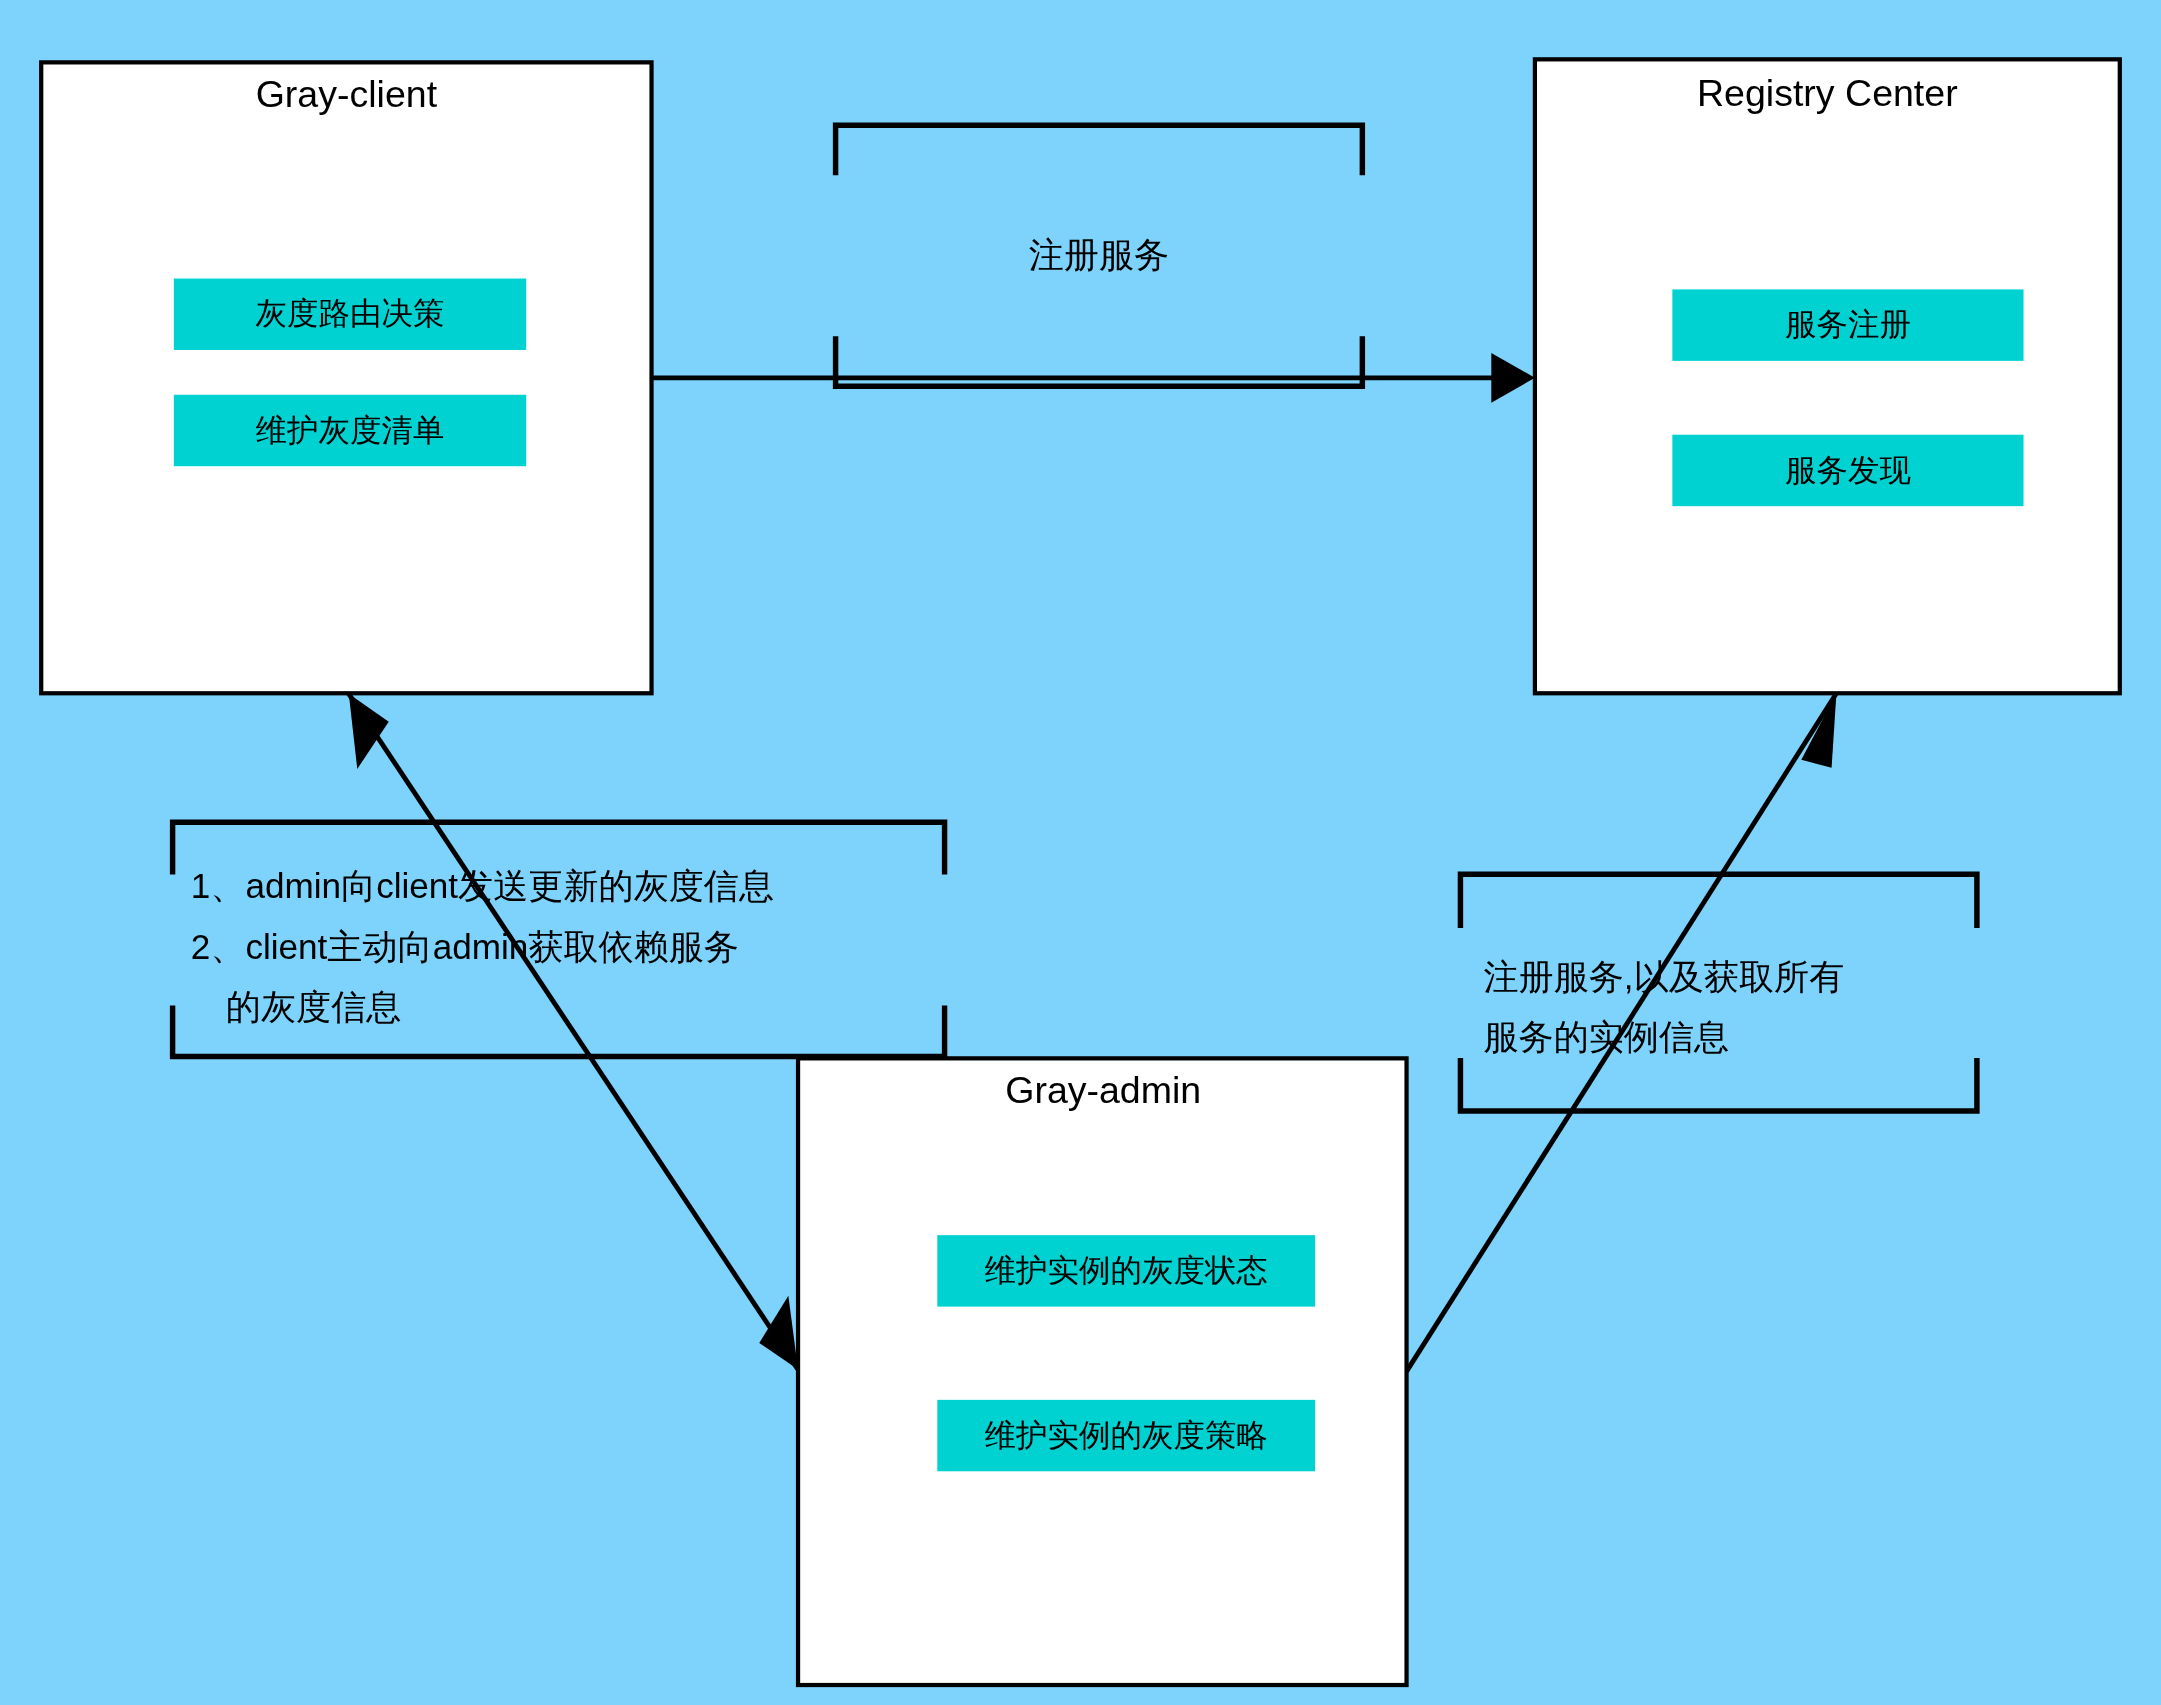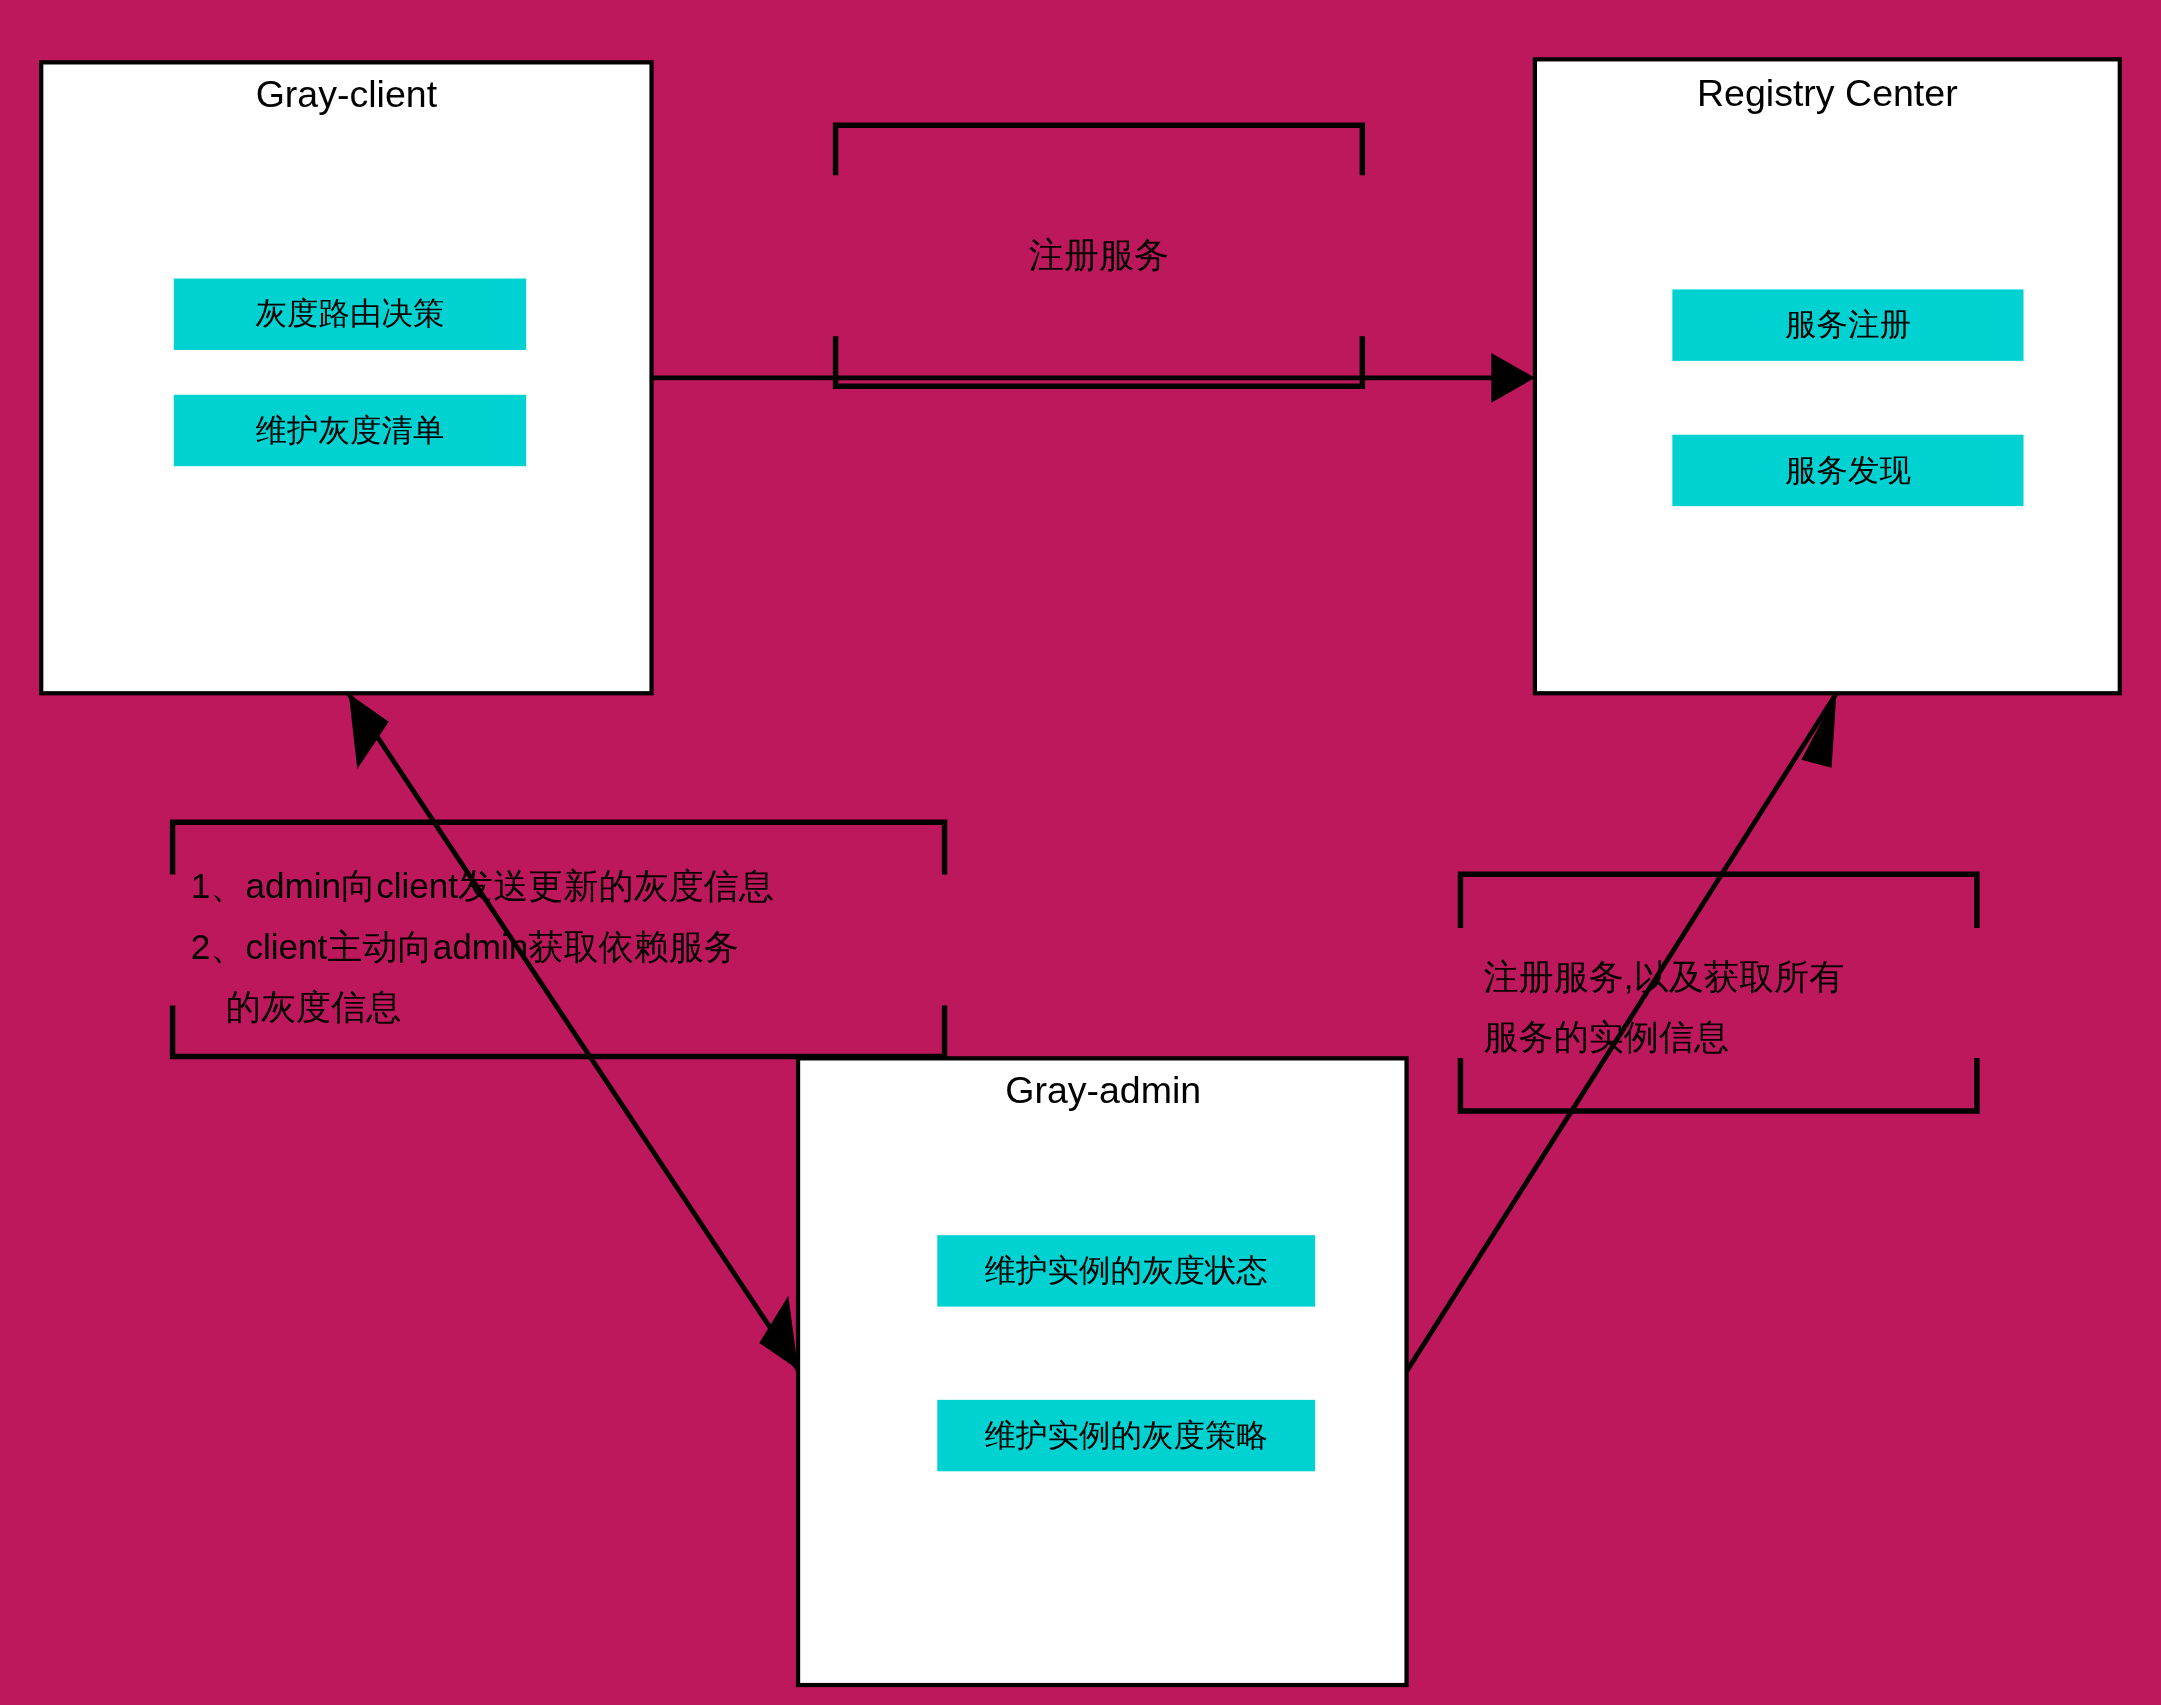--- a/index.html
+++ b/index.html
@@ -11,21 +11,21 @@
   body {
     width: 2161px;
     height: 1705px;
     overflow: hidden;
     font-family: "Liberation Sans", "DejaVu Sans", sans-serif;
   }
   #diagram-root {
     position: relative;
     width: 2161px;
     height: 1705px;
-    background: #be185d;
+    background: #7dd3fc;
   }
   svg.diagram-canvas {
     position: absolute;
     top: 0;
     left: 0;
     width: 2161px;
     height: 1705px;
     display: block;
   }
   .node-box {

